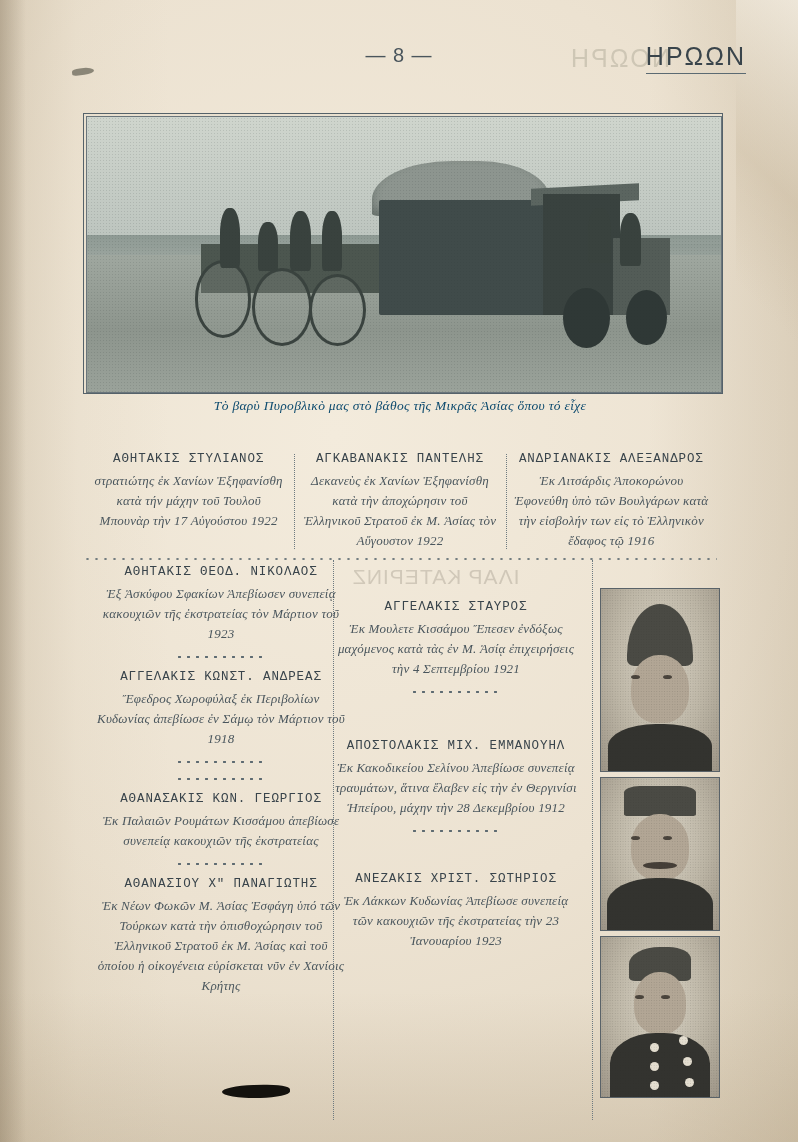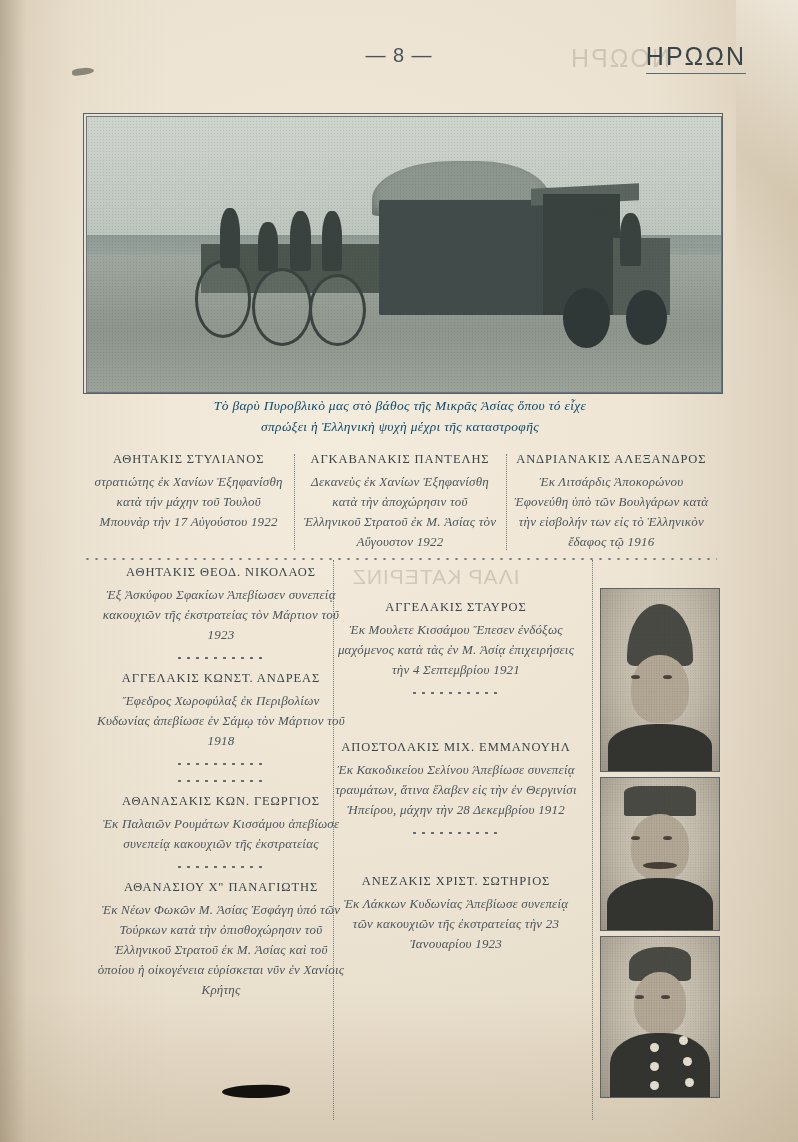--- a/index.html
+++ b/index.html
@@ -100,21 +100,21 @@
   
   .caption{
     position:absolute;left:150px;top:395px;width:500px;
     text-align:center;font-style:italic;font-size:13.5px;line-height:21px;
     color:#0c4a6e;letter-spacing:.3px;
   }
 
   
   .entry{text-align:center;}
   .ename{
-    font-family:Liberation Serif, serif;
+    font-family:Liberation Mono, monospace;
     font-size:12.5px;letter-spacing:.9px;color:#39444b;
     margin-bottom:5px;white-space:nowrap;
   }
   .ebody{
     font-style:italic;font-size:13px;line-height:20px;color:#4a565d;letter-spacing:.2px;
   }
   .sep{
     margin:9px auto;width:92px;height:8px;
     background-image:radial-gradient(circle, #5d6a71 1.1px, rgba(0,0,0,0) 1.4px);
     background-size:9px 8px;background-repeat:repeat-x;
@@ -226,21 +226,20 @@
       <div class="sold s3"></div>
       <div class="sold s4"></div>
       <div class="sold s5"></div>
       <div class="sold s6"></div>
       <div class="grain"></div>
     </div>
   </div>
 
   <div class="caption">
     <div>Τὸ βαρὺ Πυροβλικὸ μας στὸ βάθος  τῆς Μικρᾶς  Ἀσίας ὅπου τό εἶχε</div>
-    <div>σπρώξει ἡ Ἑλληνικὴ ψυχὴ μέχρι τῆς καταστροφῆς</div>
   </div>
 
   <div class="toprow">
     <div class="tcol entry">
       <div class="ename">ΑΘΗΤΑΚΙΣ  ΣΤΥΛΙΑΝΟΣ</div>
       <div class="ebody">στρατιώτης ἐκ  Χανίων Ἐξηφανίσθη κατὰ τήν  μάχην  τοῦ Τουλοῦ Μπουνὰρ τὴν 17 Αὐγούστου  1922</div>
     </div>
     <div class="tcol entry">
       <div class="ename">ΑΓΚΑΒΑΝΑΚΙΣ  ΠΑΝΤΕΛΗΣ</div>
       <div class="ebody">Δεκανεὺς ἐκ  Χανίων Ἐξηφανίσθη κατὰ τὴν ἀποχώρησιν τοῦ Ἑλληνικοῦ Στρατοῦ ἐκ Μ. Ἀσίας τὸν Αὔγουστον 1922</div>

